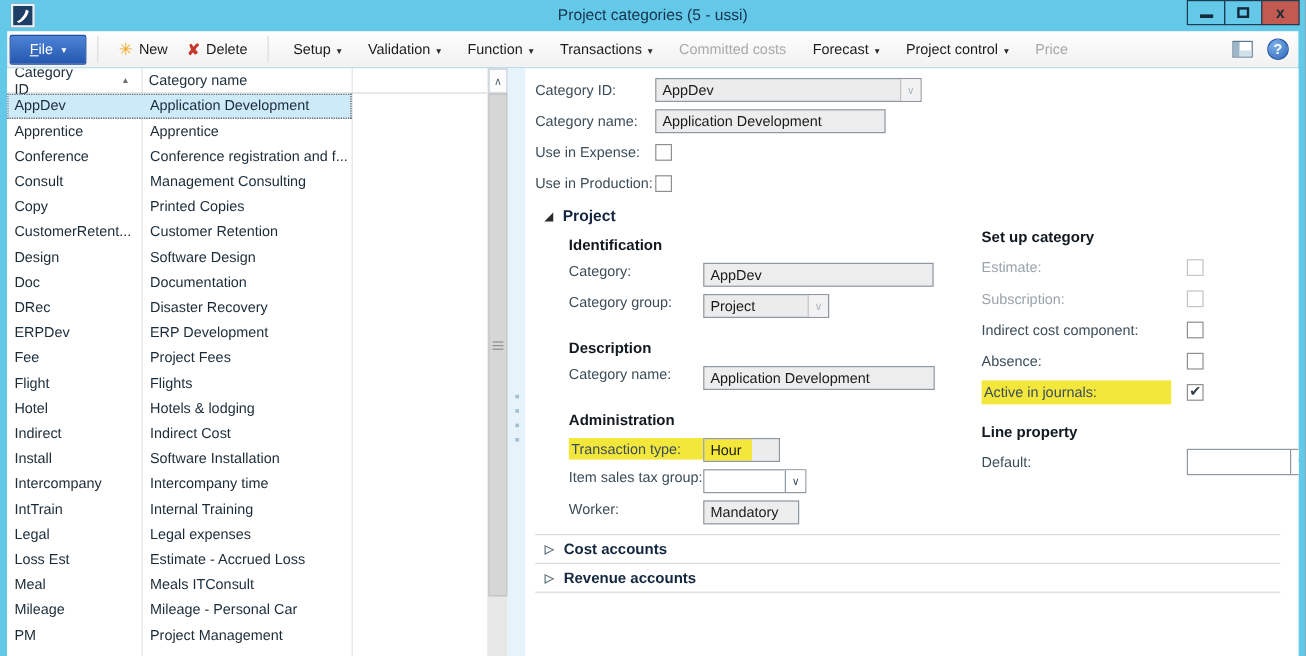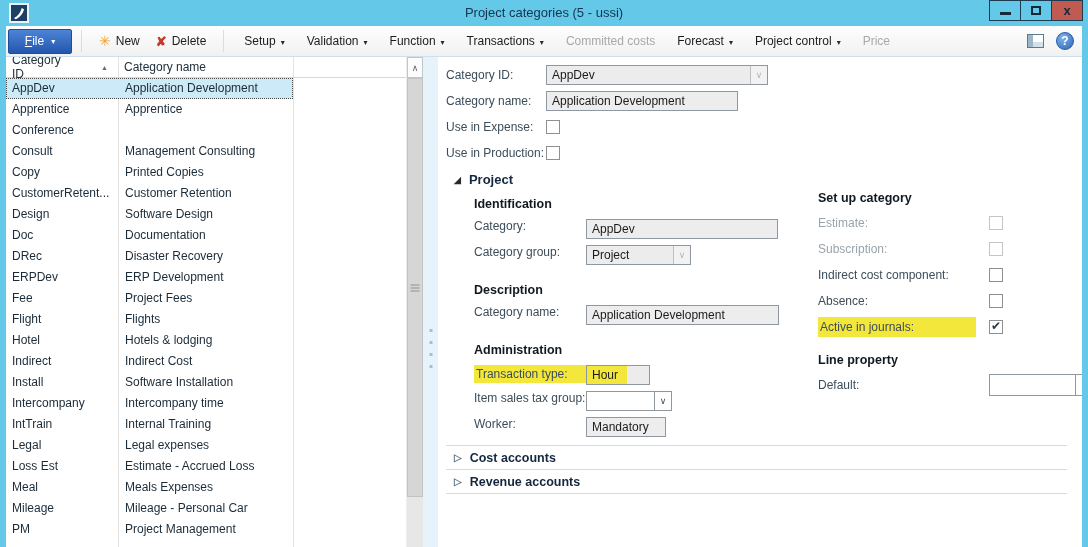--- a/index.html
+++ b/index.html
@@ -198,20 +198,21 @@
         <div class="grid-row selected">
             <div class="gr-id">AppDev</div>
             <div class="gr-name">Application Development</div>
           </div>
         <div class="grid-row">
             <div class="gr-id">Apprentice</div>
             <div class="gr-name">Apprentice</div>
           </div>
         <div class="grid-row">
             <div class="gr-id">Conference</div>
+            <div class="gr-name">Conference registration and f...</div>
           </div>
         <div class="grid-row">
             <div class="gr-id">Consult</div>
             <div class="gr-name">Management Consulting</div>
           </div>
         <div class="grid-row">
             <div class="gr-id">Copy</div>
             <div class="gr-name">Printed Copies</div>
           </div>
         <div class="grid-row">
@@ -265,21 +266,21 @@
         <div class="grid-row">
             <div class="gr-id">Legal</div>
             <div class="gr-name">Legal expenses</div>
           </div>
         <div class="grid-row">
             <div class="gr-id">Loss Est</div>
             <div class="gr-name">Estimate - Accrued Loss</div>
           </div>
         <div class="grid-row">
             <div class="gr-id">Meal</div>
-            <div class="gr-name">Meals Expenses</div>
+            <div class="gr-name">Meals ITConsult</div>
           </div>
         <div class="grid-row">
             <div class="gr-id">Mileage</div>
             <div class="gr-name">Mileage - Personal Car</div>
           </div>
         <div class="grid-row">
             <div class="gr-id">PM</div>
             <div class="gr-name">Project Management</div>
           </div>
       </div>

